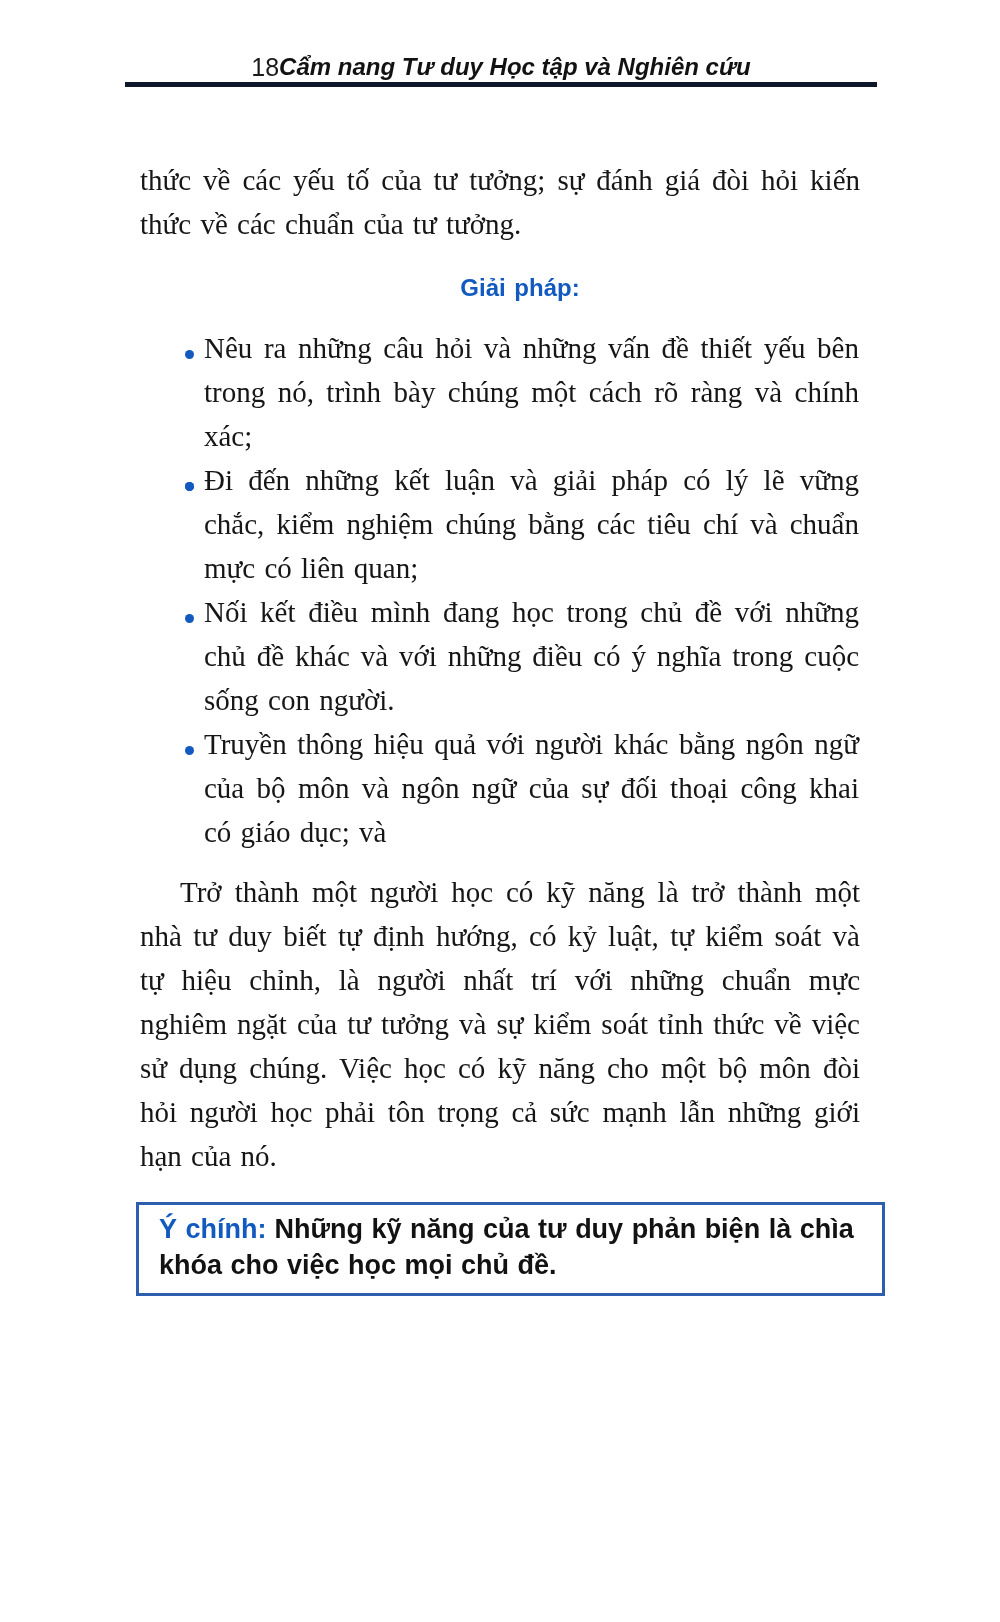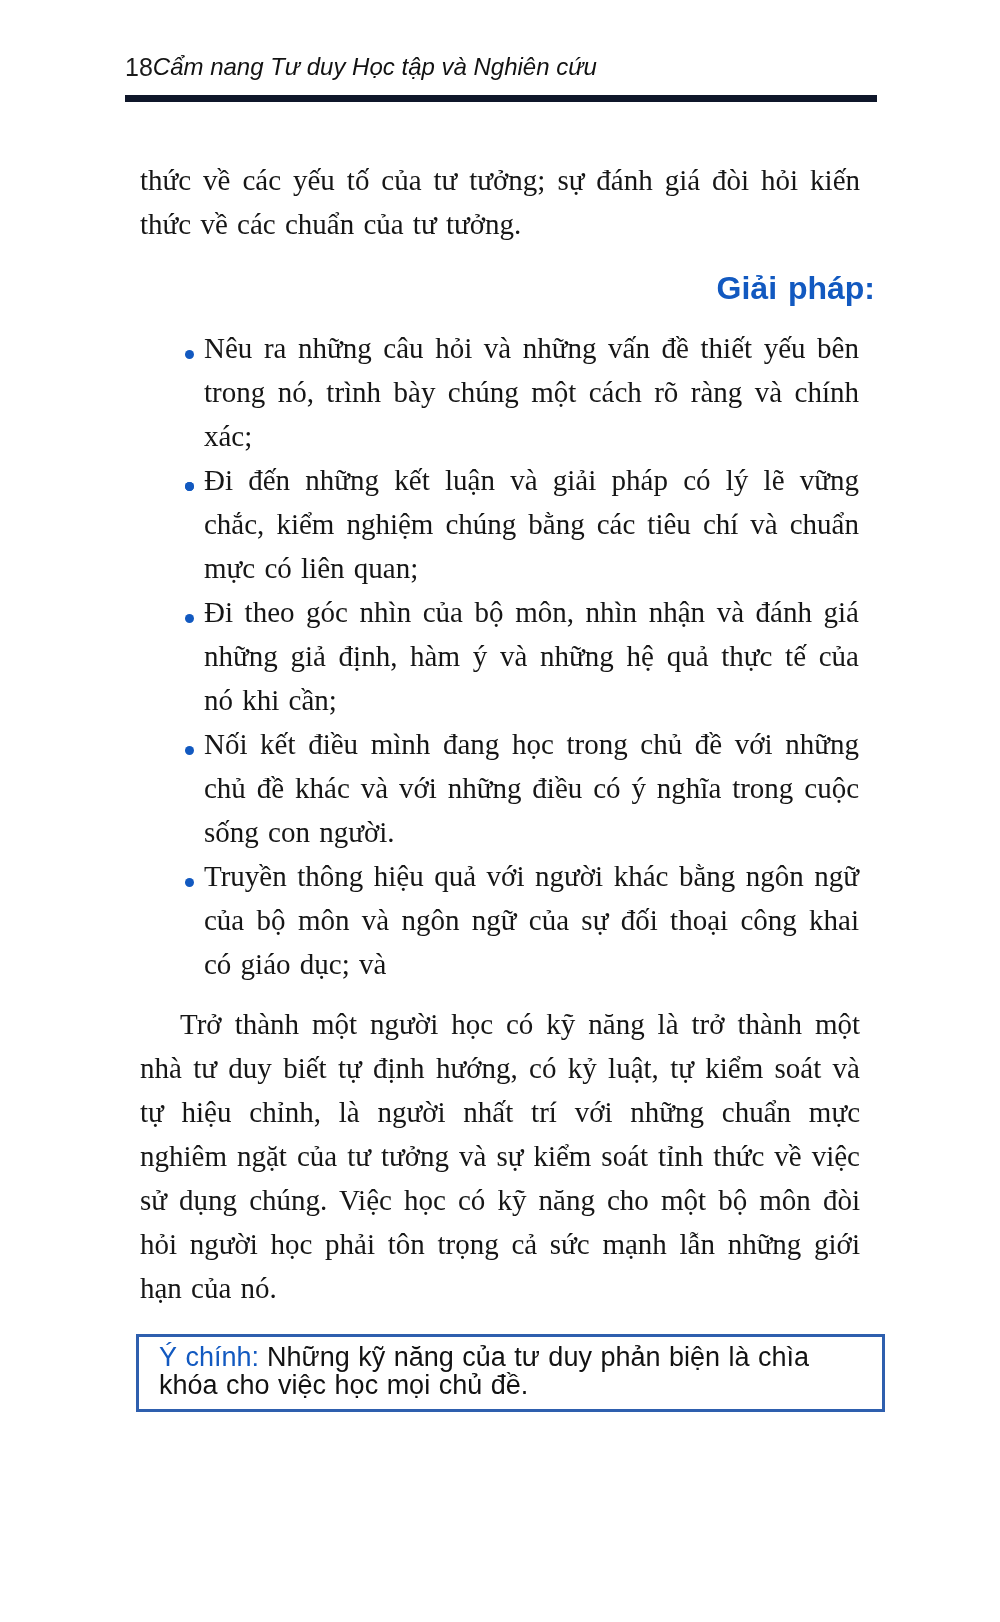--- a/index.html
+++ b/index.html
@@ -16,35 +16,35 @@
     font-family: "Liberation Serif", "DejaVu Serif", serif;
     color: #161616;
   }
   
   .running-header {
     position: absolute;
     left: 125px;
     width: 752px;
     top: 54px;
     display: flex;
-    justify-content: flex-start;
+    justify-content: center;
     align-items: flex-end;
-    border-bottom: 7px solid #0f172a;
-    padding-bottom: 15px;
+    border-bottom: 5px solid #0f172a;
+    padding-bottom: 2px;
   }
   .page-number {
     font-family: "Liberation Sans", "DejaVu Sans", sans-serif;
     font-size: 25px;
     line-height: 26px;
     color: #1b1b1b;
   }
   .running-title {
     font-family: "Liberation Sans", "DejaVu Sans", sans-serif;
     font-style: italic;
-    font-weight: normal;
+    font-weight: bold;
     font-size: 24px;
     line-height: 26px;
     color: #121212;
   }
   
   .body-col {
     position: absolute;
     left: 125px;
     width: 750px;
     top: 143px;
@@ -57,25 +57,25 @@
     text-align: justify;
   }
   .para-indent {
     text-indent: 40px;
   }
   .section-heading {
     margin: 0;
     margin-top: 20px;
     font-family: "Liberation Sans", "DejaVu Sans", sans-serif;
     font-weight: bold;
-    font-size: 32px;
+    font-size: 24px;
     line-height: 44px;
     color: var(--accent, #1259c0);
     padding-left: 40px;
-    text-align: right;
+    text-align: center;
   }
   ul.bullet-list {
     list-style: none;
     margin: 16px;
     padding: 0;
   }
   ul.bullet-list li {
     position: relative;
     padding-left: 63px;
     text-align: justify;
@@ -90,23 +90,23 @@
     background: var(--accent, #1259c0);
   }
   
   .key-idea-box {
     margin-top: 24px;
     margin-left: 11px;
     width: 703px;
     border: 3px solid var(--box-border, #2e5fae);
     padding: 6px 20px 10px 20px;
     font-family: "Liberation Sans", "DejaVu Sans", sans-serif;
-    font-weight: normal;
+    font-weight: bold;
     font-size: 27px;
-    line-height: 28px;
+    line-height: 36px;
     word-spacing: 1px;
     color: #121212;
     text-align: left;
   }
   .key-idea-label {
     color: var(--accent, #1259c0);
     margin-right: 8px;
   }
 </style>
 </head>
@@ -133,24 +133,20 @@
       </li>
       <li>
         <span class="bullet-dot"></span>
       </li>
       <li>
         <span class="bullet-dot"></span>
         <span>Đi đến những kết luận và giải pháp có lý lẽ vững chắc, kiểm nghiệm chúng bằng các tiêu chí và chuẩn mực có liên quan;</span>
       </li>
       <li>
         <span class="bullet-dot"></span>
-        <span>Đi theo góc nhìn của bộ môn, nhìn nhận và đánh giá những giả định, hàm ý và những hệ quả thực tế của nó khi cần;</span>
-      </li>
-      <li>
-        <span class="bullet-dot"></span>
         <span>Nối kết điều mình đang học trong chủ đề với những chủ đề khác và với những điều có ý nghĩa trong cuộc sống con người.</span>
       </li>
       <li>
         <span class="bullet-dot"></span>
         <span>Truyền thông hiệu quả với người khác bằng ngôn ngữ của bộ môn và ngôn ngữ của sự đối thoại công khai có giáo dục; và</span>
       </li>
     </ul>
 
     <p class="para-indent">Trở thành một người học có kỹ năng là trở thành một nhà tư duy biết tự định hướng, có kỷ luật, tự kiểm soát và tự hiệu chỉnh, là người nhất trí với những chuẩn mực nghiêm ngặt của tư tưởng và sự kiểm soát tỉnh thức về việc sử dụng chúng. Việc học có kỹ năng cho một bộ môn đòi hỏi người học phải tôn trọng cả sức mạnh lẫn những giới hạn của nó.</p>
 

